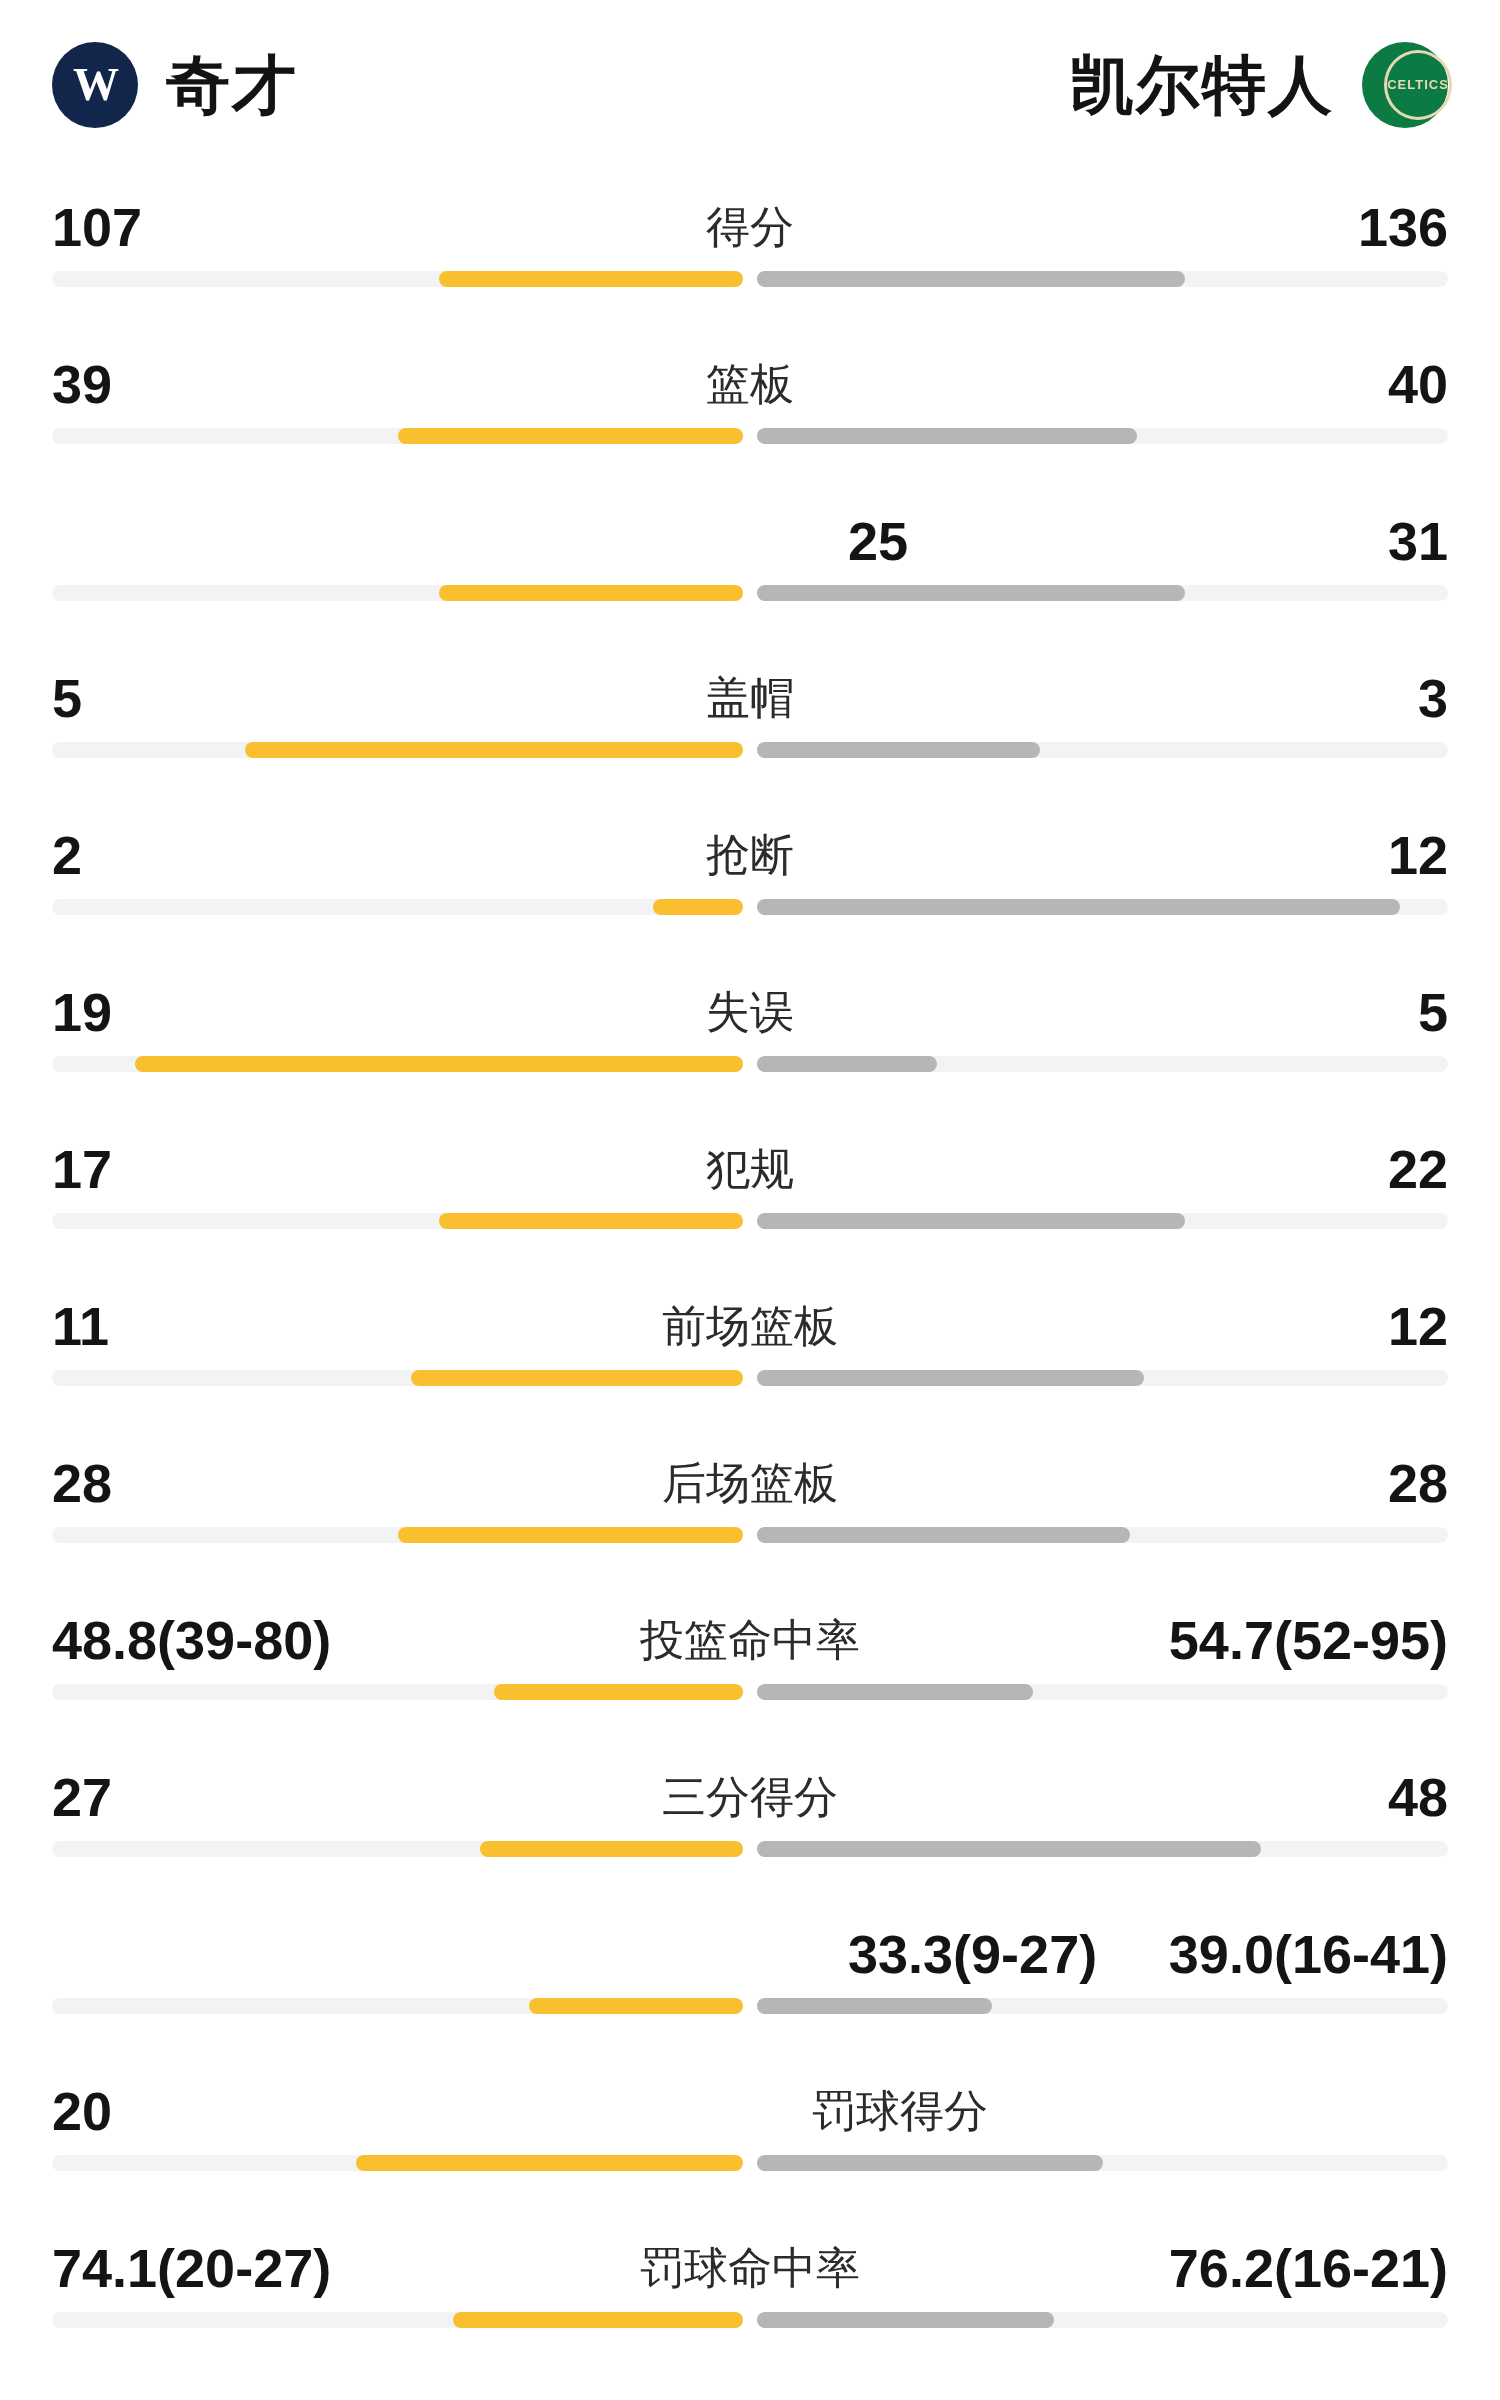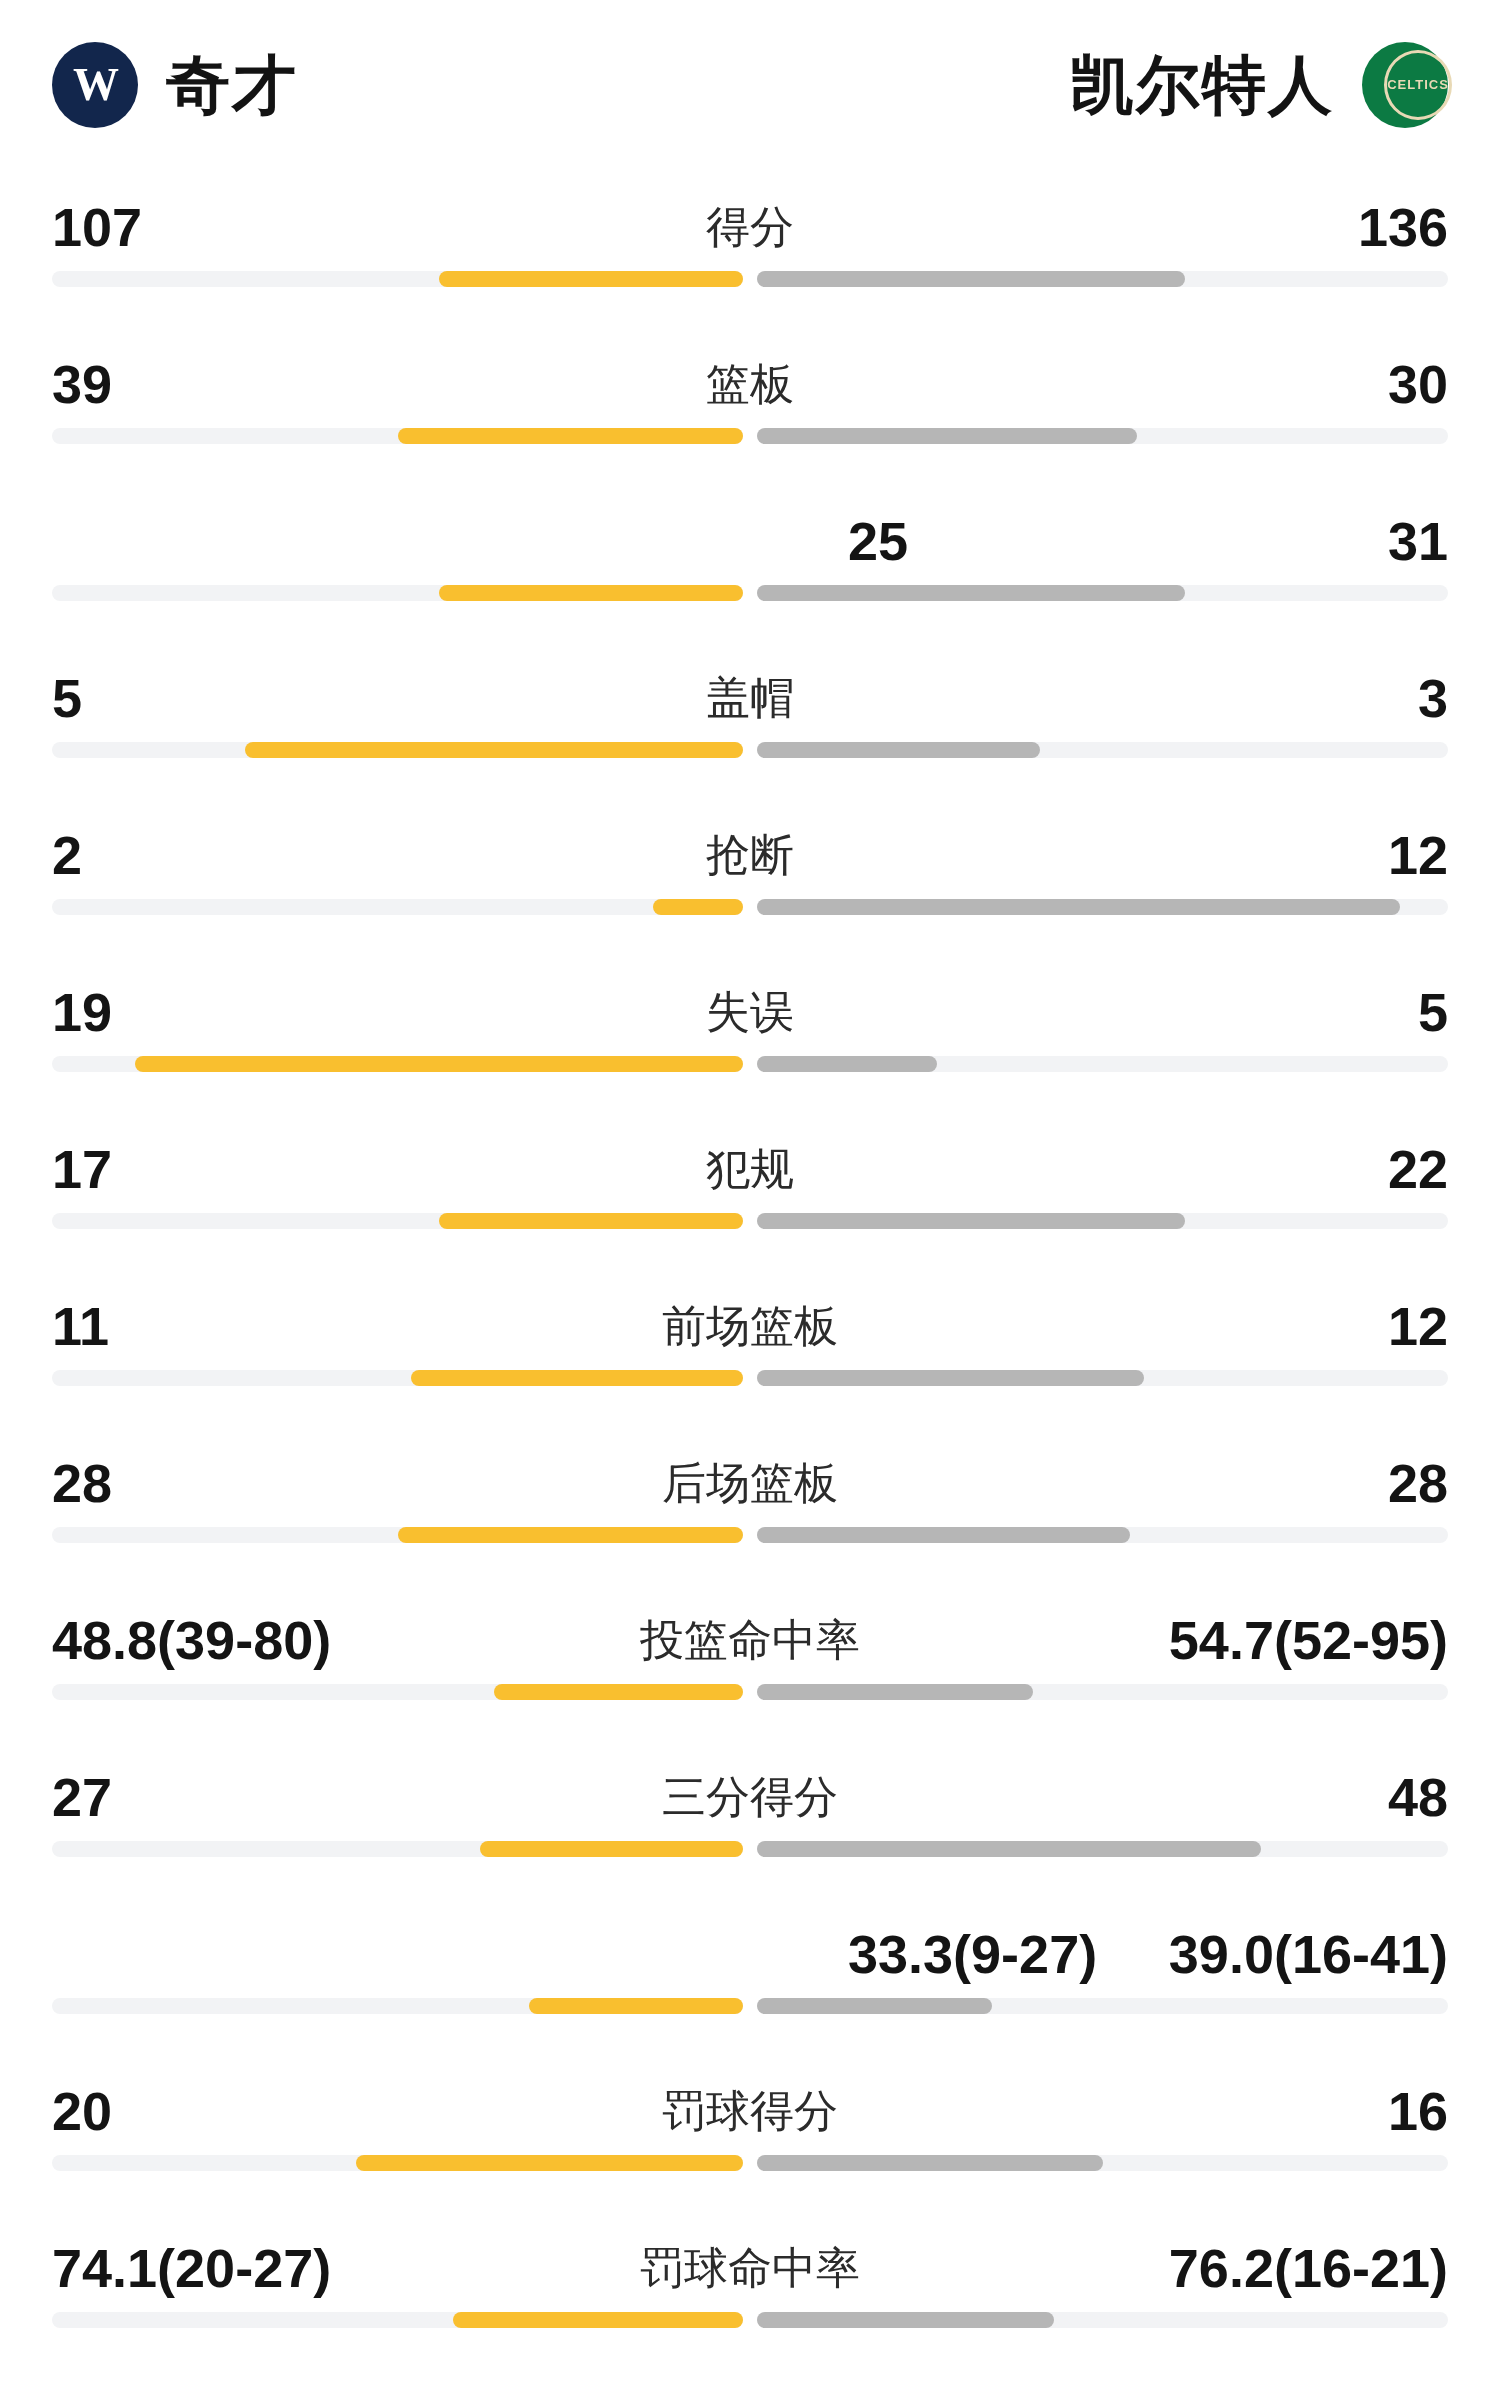--- a/index.html
+++ b/index.html
@@ -186,21 +186,21 @@
           </div>
           <div class="track right">
             <div class="fill" style="width: 62%; background: rgb(182, 182, 182);"></div>
           </div>
         </div>
       </div>
       <div class="row">
         <div class="row-top">
           <div class="val">39</div>
           <div class="label">篮板</div>
-          <div class="val right">30</div>
+          <div class="val right">40</div>
         </div>
         <div class="bars">
           <div class="track left">
             <div class="fill" style="width: 50%; background: rgb(249, 191, 47);"></div>
           </div>
           <div class="track right">
             <div class="fill" style="width: 55%; background: rgb(182, 182, 182);"></div>
           </div>
         </div>
       </div>
@@ -349,21 +349,20 @@
           </div>
           <div class="track right">
             <div class="fill" style="width: 34%; background: rgb(182, 182, 182);"></div>
           </div>
         </div>
       </div>
       <div class="row">
         <div class="row-top">
           <div class="val">20</div>
           <div class="label">罚球得分</div>
-          <div class="val right">16</div>
         </div>
         <div class="bars">
           <div class="track left">
             <div class="fill" style="width: 56%; background: rgb(249, 191, 47);"></div>
           </div>
           <div class="track right">
             <div class="fill" style="width: 50%; background: rgb(182, 182, 182);"></div>
           </div>
         </div>
       </div>

